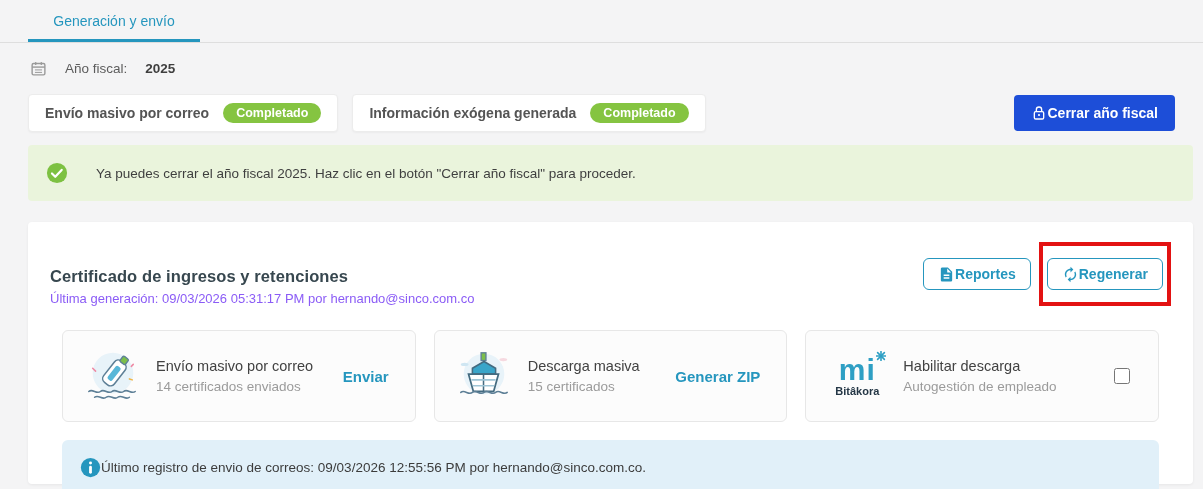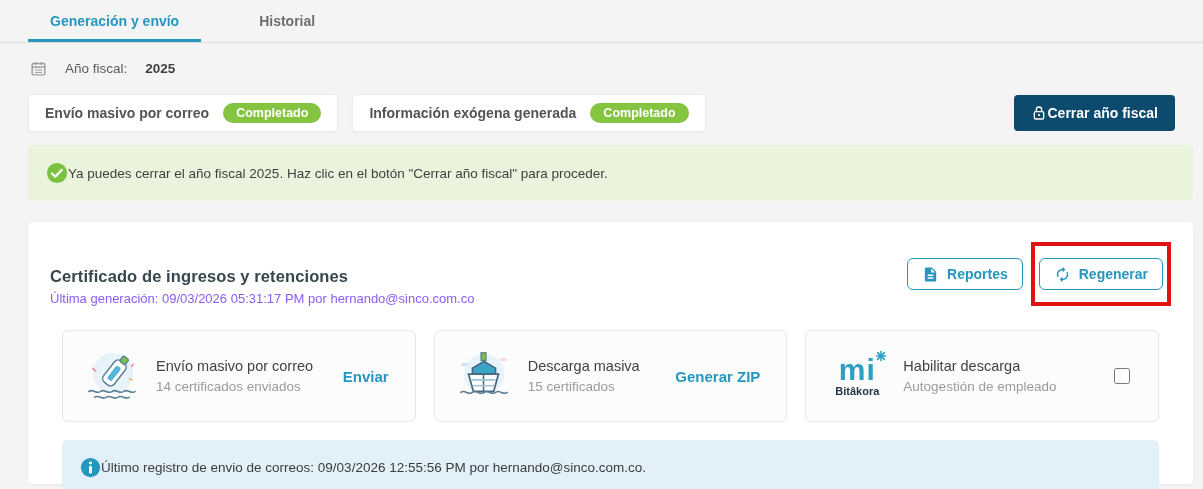--- a/index.html
+++ b/index.html
@@ -5,51 +5,51 @@
   * { margin:0; padding:0; box-sizing:border-box; }
   html,body { width:1203px; height:489px; overflow:hidden; }
   body {
     font-family:"Liberation Sans", sans-serif;
     background:#f4f4f5;
     color:#4a4a4a;
     font-size:14px;
   }
   
   .tabbar { display:flex; padding-left:28px; border-bottom:1px solid #dedede; background:#f4f4f5; }
-  .tab { padding:13px 22px 10px; font-weight:bold; font-size:14px; color:#6e6e6e; cursor:pointer;
+  .tab { padding:13px 22px 10px; font-weight:normal; font-size:14px; color:#6e6e6e; cursor:pointer;
          border-bottom:3px solid transparent; min-width:172px; text-align:center; }
   .tab.active { color:#2596be; border-bottom-color:#2596be; }
   
   .fiscal-row { display:flex; align-items:center; gap:18px; margin:17px 0 0 30px; font-size:13.5px; color:#5c5c5c; }
   .fiscal-row .year { font-weight:bold; color:#3f3f3f; }
   .icon-cal { width:17px; height:17px; color:#9a9a9a; }
   
   .status-row { display:flex; align-items:center; margin:17px 28px 0; }
   .status-chip { display:flex; align-items:center; gap:14px; background:#ffffff; border:1px solid #ececec;
                  border-radius:4px; padding:8px 16px; margin-right:14px; height:38px;
                  box-shadow:0 1px 2px rgba(0,0,0,0.04); }
   .status-chip .lbl { font-weight:bold; color:#545454; font-size:14px; }
   .pill { background:#85c441; color:#ffffff; font-size:12.5px; font-weight:bold;
           border-radius:999px; padding:4px 13px; line-height:1; }
-  .close-btn { margin-left:auto; display:flex; align-items:center; gap:1px; background:#0c4a6e; color:#ffffff;
+  .close-btn { margin-left:auto; display:flex; align-items:center; gap:1px; background:#1d4ed8; color:#ffffff;
                font-weight:bold; font-size:14px; border:none; border-radius:4px; padding:9px 17px;
                cursor:pointer; height:36px; }
   .close-btn svg { width:16px; height:16px; }
   
-  .alert-success { display:flex; align-items:center; gap:0; background:#eaf4dc; border-radius:4px;
+  .alert-success { display:flex; align-items:center; gap:28px; background:#eaf4dc; border-radius:4px;
                    margin:13px 10px 0 28px; width:1165px; padding:17px 18px; font-size:13.5px; color:#3f3f3f; }
   .ic-check { width:22px; height:22px; flex:0 0 auto; }
   
   .main-card { background:#ffffff; border-radius:4px; margin:21px 10px 0 28px; width:1165px; height:262px;
                padding:20px 22px 18px; box-shadow:0 1px 3px rgba(0,0,0,0.06); }
   .section-head { display:flex; align-items:flex-end; }
   .section-title { font-size:16.5px; color:#37474f; font-weight:bold; letter-spacing:.1px; }
   .section-sub { font-size:13px; color:#8b5cf6; margin-top:5px; }
   .head-actions { margin-left:auto; display:flex; align-items:center; }
-  .btn-outline { display:flex; align-items:center; gap:8px; background:#ffffff; border:1.5px solid #2596be;
+  .btn-outline { display:flex; align-items:center; background:#ffffff; border:1.5px solid #2596be;
                  color:#2596be; font-weight:bold; font-size:14px; border-radius:6px; padding:7px 14px;
                  cursor:pointer; height:32px; }
   .btn-outline svg { width:17px; height:17px; }
   .annotation-box { border:4px solid #e31212; padding:12px 4px; margin-left:8px; }
   
   .cards-row { display:flex; gap:18px; margin:24px 12px 0; }
   .action-card { flex:1; display:flex; align-items:center; gap:15px; background:#fcfcfc;
                  border:1px solid #e7e7e7; border-radius:6px; padding:16px 20px; height:92px; }
   .card-illus { width:58px; height:58px; flex:0 0 auto; }
   .card-title { font-size:14.5px; color:#424242; }
@@ -64,21 +64,20 @@
   
   .info-bar { display:flex; align-items:center; background:#e1f0f9; border-radius:6px;
               margin:18px 12px 0; padding:16px 18px; font-size:13.5px; color:#3c3c3c; height:54px; }
   .ic-info { width:21px; height:21px; flex:0 0 auto; }
 </style>
 </head>
 <body>
 
 <div class="tabbar">
   <div class="tab active">Generación y envío</div>
-  <div class="tab">Historial</div>
 </div>
 
 <div class="fiscal-row">
   <svg class="icon-cal" viewBox="0 0 24 24" fill="none" stroke="currentColor" stroke-width="2">
     <rect x="3" y="5" width="18" height="16" rx="2"></rect>
       <line x1="3" y1="10" x2="21" y2="10"></line>
     <line x1="8" y1="3" x2="8" y2="7"></line>
       <line x1="16" y1="3" x2="16" y2="7"></line>
     <line x1="7" y1="14" x2="17" y2="14" stroke-width="1.4"></line>
       <line x1="7" y1="17.5" x2="17" y2="17.5" stroke-width="1.4"></line>

